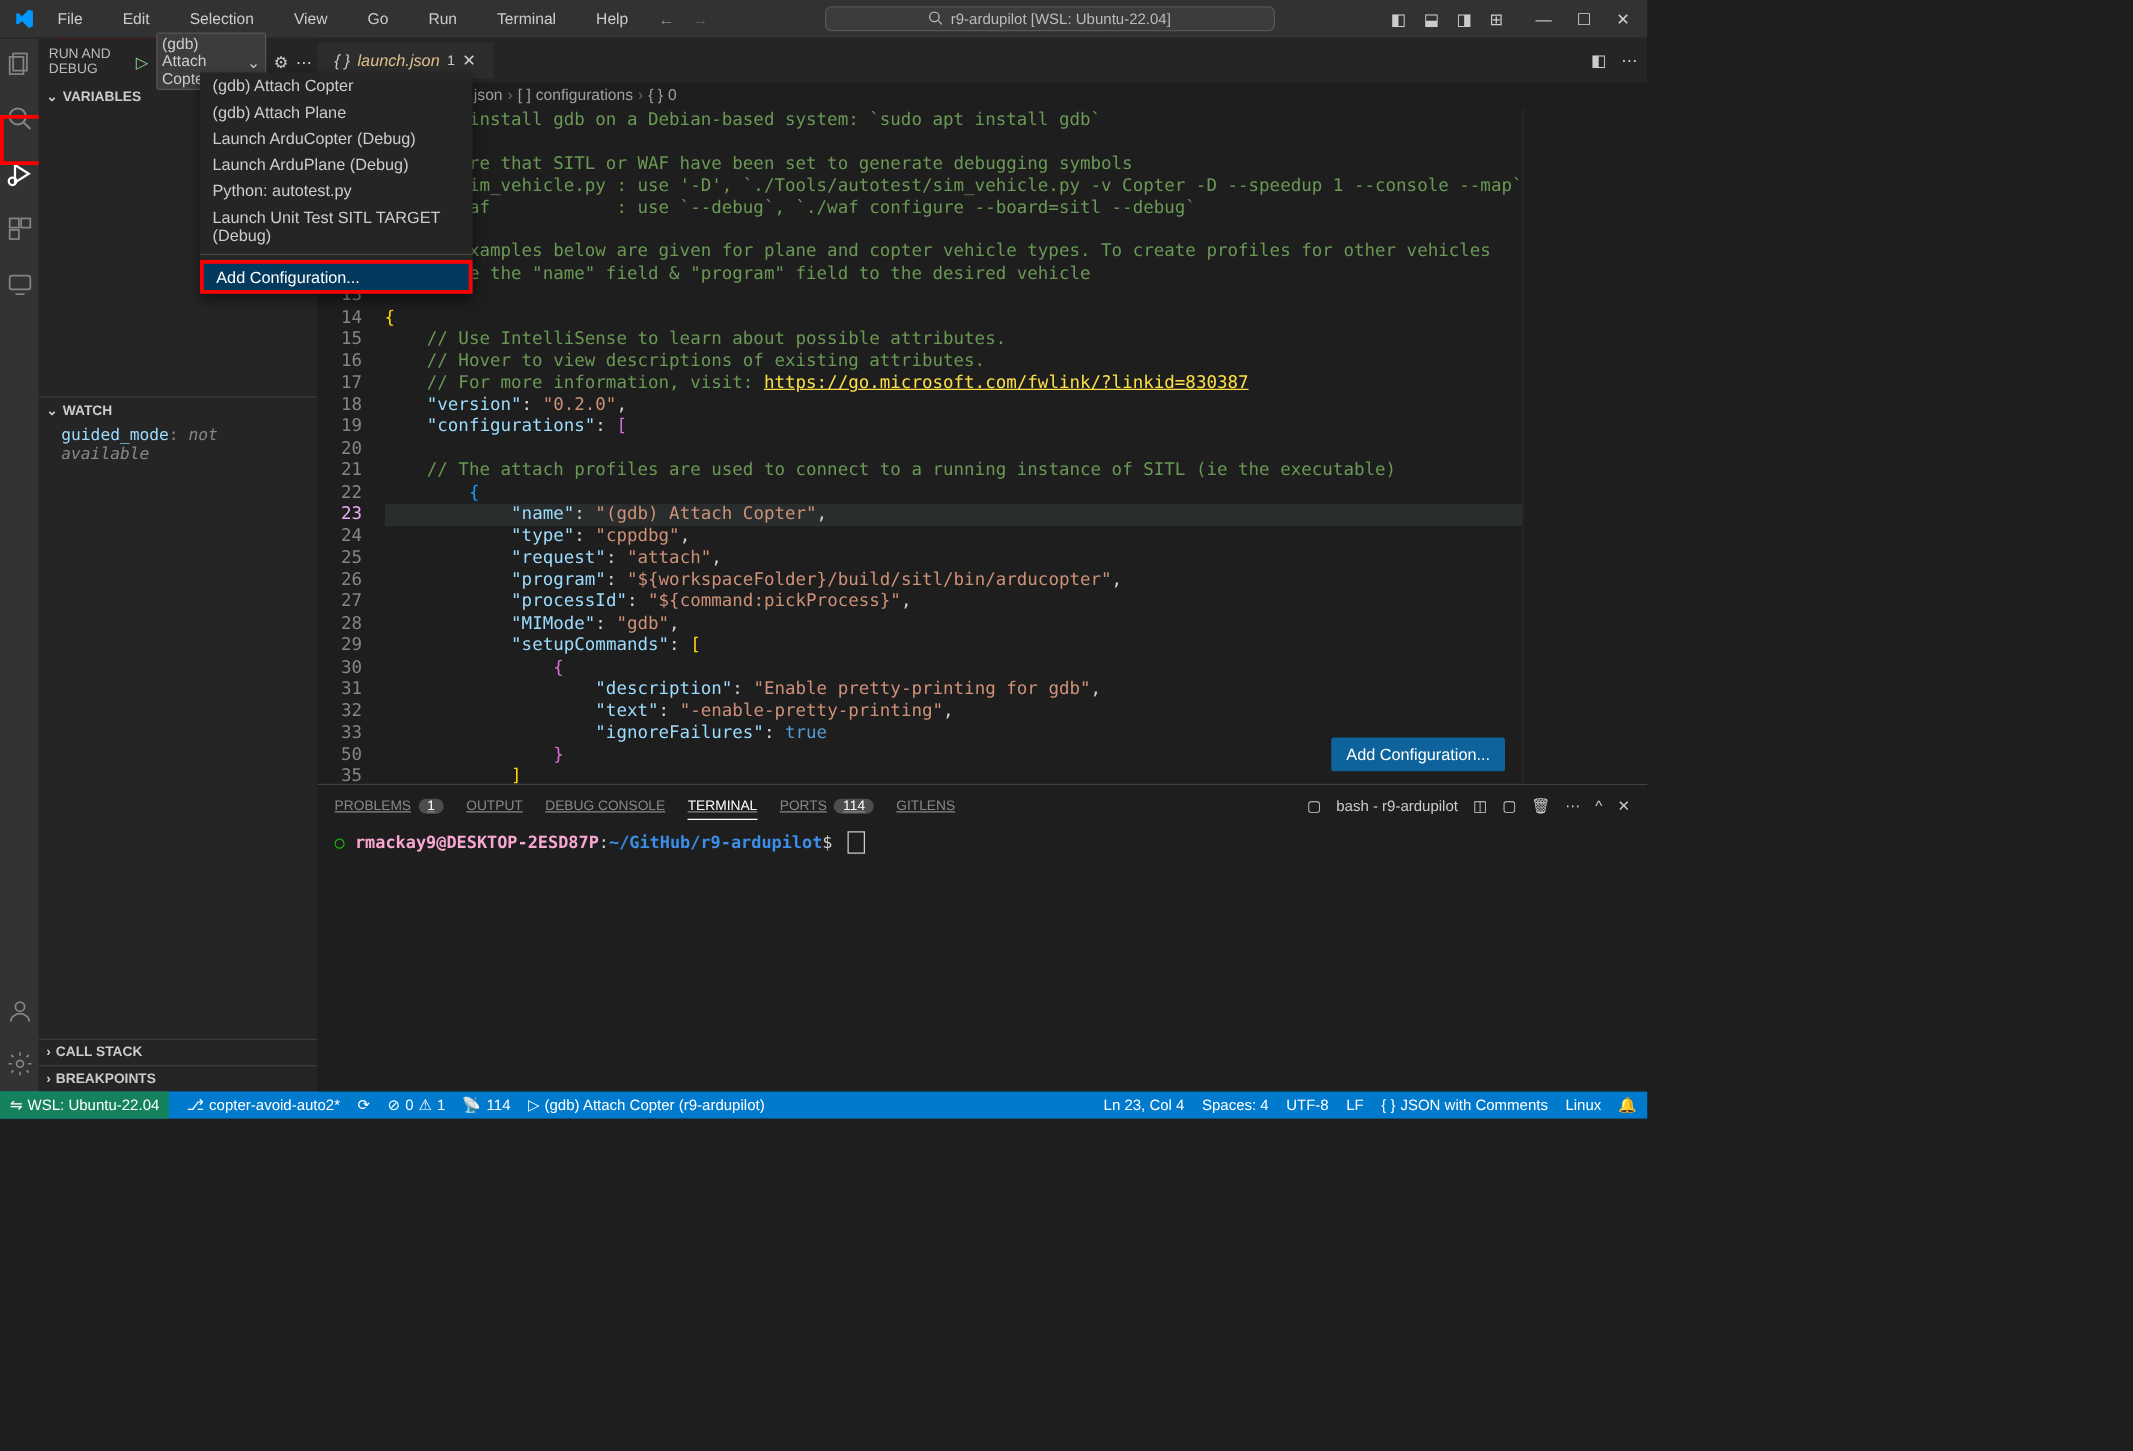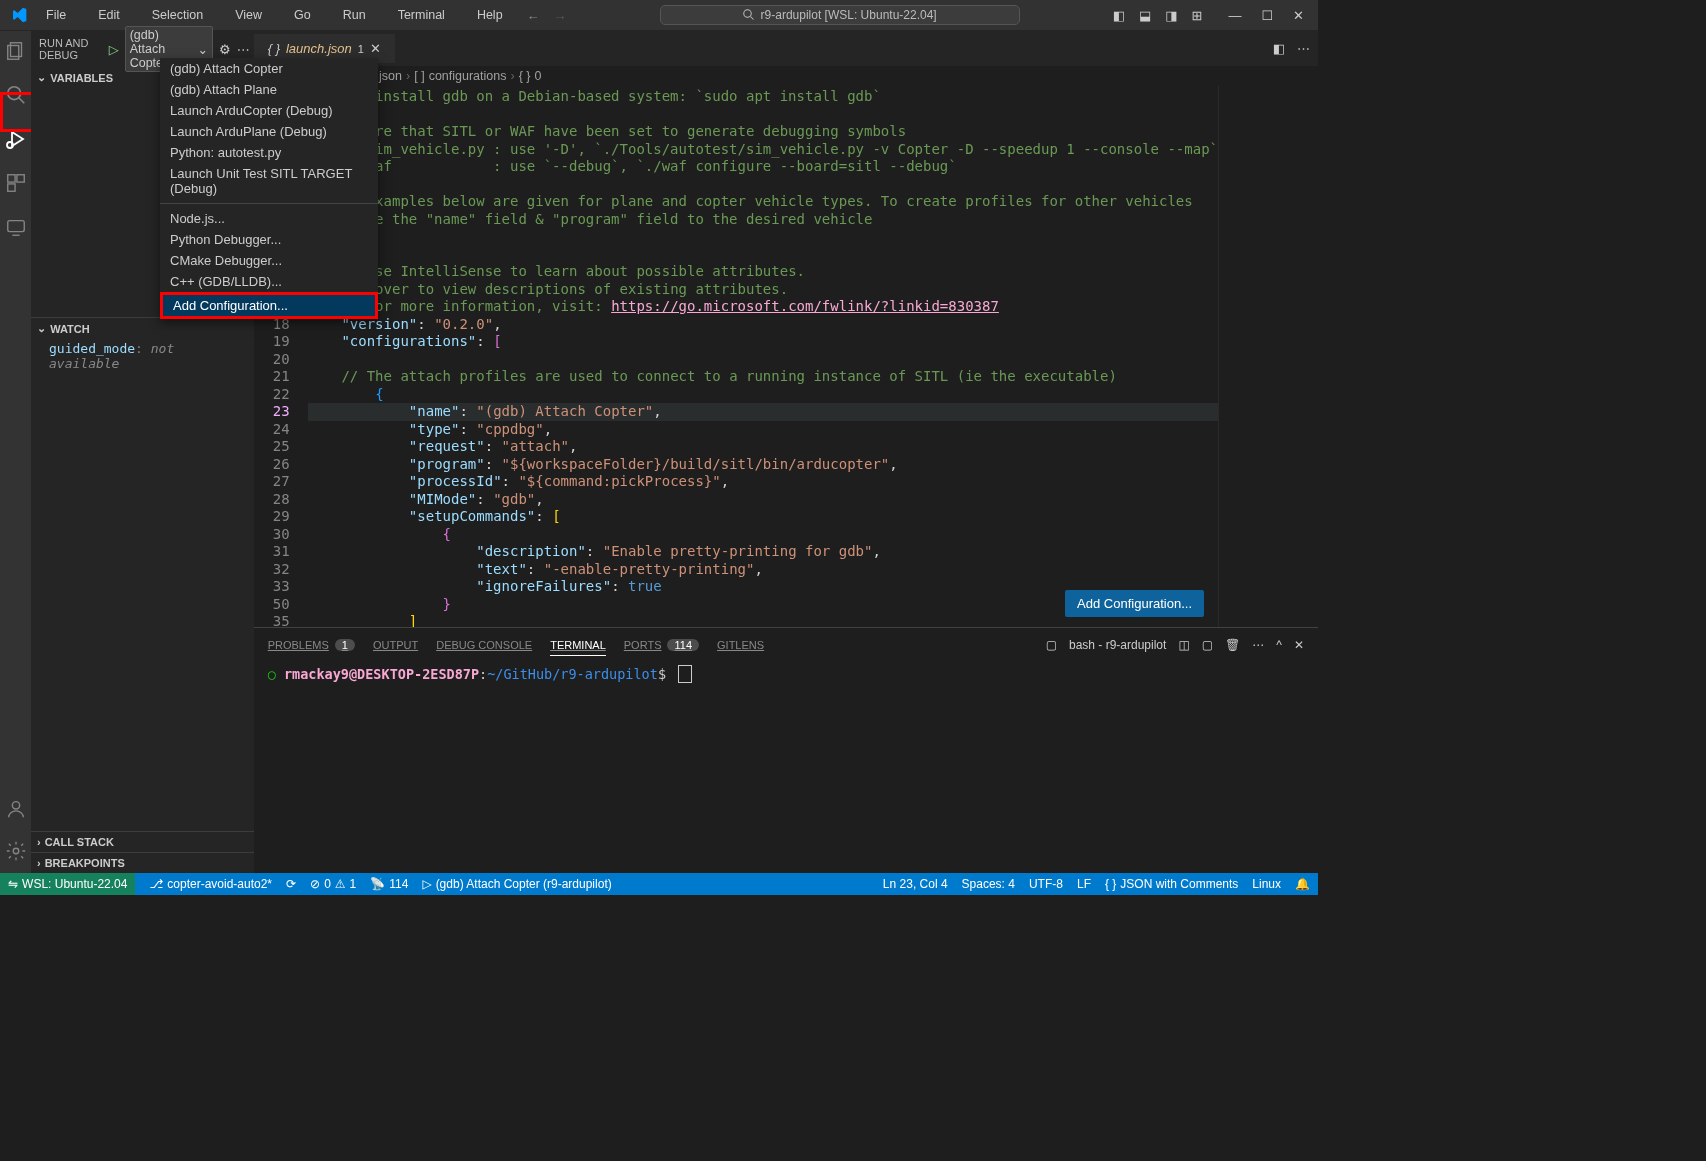--- a/index.html
+++ b/index.html
@@ -104,38 +104,38 @@
 .code .line { height: 17.5px; }
 .code .current-line { background: #2a2d2e; }
 .comment { color: #6a9955; }
 .key { color: #9cdcfe; }
 .str { color: #ce9178; }
 .punct { color: #d4d4d4; }
 .bracket1 { color: #ffd700; }
 .bracket2 { color: #da70d6; }
 .bracket3 { color: #179fff; }
 .bool { color: #569cd6; }
-.link { color: #f9a8d4; text-decoration: underline;}
+.link { color: #fde047; text-decoration: underline;}
 .minimap { width: 100px; background: #1e1e1e; border-left: 1px solid #2a2a2a;}
 .add-config-btn {
   position: absolute; right: 114px; bottom: 10px;
   background: #0e639c; color: #fff; padding: 6px 12px; font-size: 13px;
   cursor: pointer; border-radius: 2px;
 }
 
 .panel { height: 246px; background: #1e1e1e; border-top: 1px solid #414141; display: flex; flex-direction: column;}
 .panel-tabs { height: 34px; display: flex; align-items: center; gap: 16px; padding: 0 14px; font-size: 11px; color: #888; justify-content: space-between;}
 .panel-tabs-left { display: flex; gap: 18px; align-items: center; text-decoration: underline;}
 .panel-tab { padding: 4px 0; cursor: pointer; text-transform: uppercase;}
 .panel-tab.active { color: #fff; border-bottom: 1px solid #fff; }
 .badge { background: #4d4d4d; color: #fff; border-radius: 8px; padding: 0 7px; font-size: 11px; }
 .panel-tabs-right { display: flex; gap: 12px; align-items: center; color: #ccc; font-size: 12px;}
 .terminal-body { flex: 1; font-family: Consolas, monospace; font-size: 13.5px; padding: 4px 14px;}
 .term-green { color: #f9a8d4; font-weight: 600;}
-.term-blue { color: #3b8eea; font-weight: 400; margin-top: 16px;}
+.term-blue { color: #3b8eea; font-weight: 700; margin-top: 16px;}
 .term-white { color: #ccc; }
 
 .statusbar {
   height: 22px; background: #007acc; color: #fff; display: flex;
   align-items: center; font-size: 12px; justify-content: space-between;
   padding: 0 8px;
 }
 .statusbar-left, .statusbar-right { display: flex; gap: 14px; align-items: center;}
 .status-item { display: flex; align-items: center; gap: 4px; cursor: pointer;}
 .remote-indicator { background: #16825d; padding: 0 8px; height: 22px; display:flex; align-items:center; margin-left: -8px;}
@@ -279,26 +279,20 @@
   <div class="config-dropdown">
     <div id="dd-group1">
         <div class="dropdown-item">(gdb) Attach Copter</div>
         <div class="dropdown-item">(gdb) Attach Plane</div>
         <div class="dropdown-item">Launch ArduCopter (Debug)</div>
         <div class="dropdown-item">Launch ArduPlane (Debug)</div>
         <div class="dropdown-item">Python: autotest.py</div>
         <div class="dropdown-item">Launch Unit Test SITL TARGET (Debug)</div>
       </div>
     <div class="dropdown-sep"></div>
-    <div id="dd-group2">
-        <div class="dropdown-item">Node.js...</div>
-        <div class="dropdown-item">Python Debugger...</div>
-        <div class="dropdown-item">CMake Debugger...</div>
-        <div class="dropdown-item">C++ (GDB/LLDB)...</div>
-      </div>
     <div class="dropdown-item highlight add-config-red">Add Configuration...</div>
   </div>
 
   <div class="editor-area">
     <div class="tabs-bar">
       <div class="tab">
         <span style="color:#ccc">{ }</span>
         <span>launch.json</span>
         <span class="mod" style="font-size:11px">1</span>
         <span class="close">✕</span>

